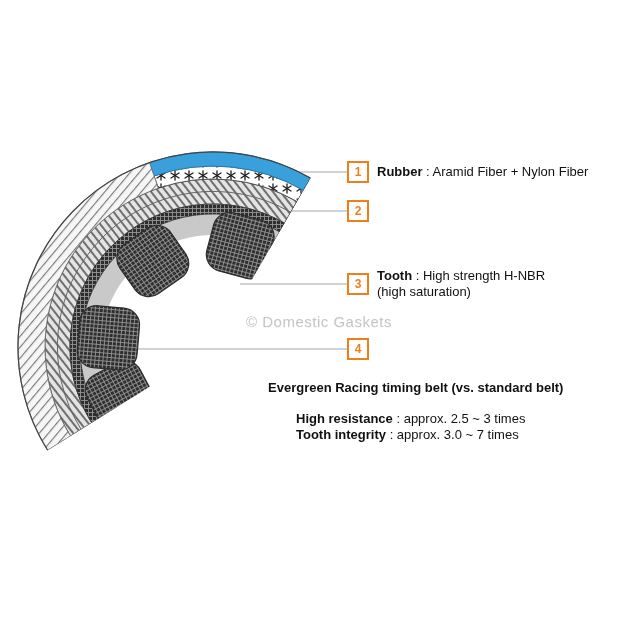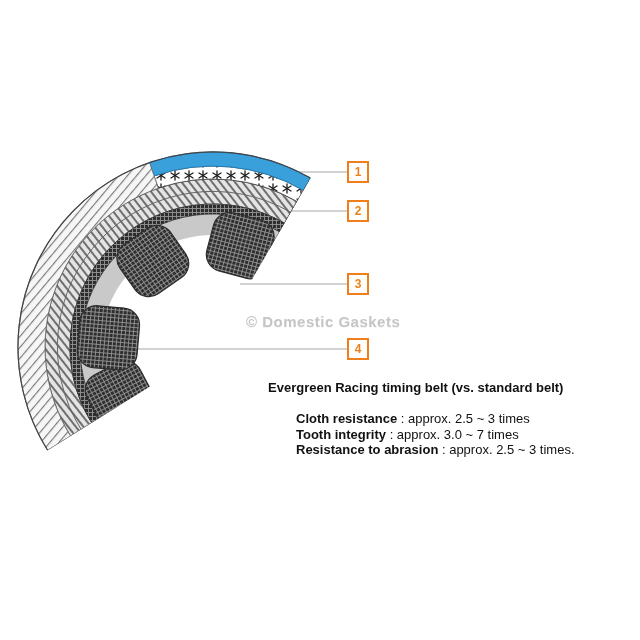--- a/index.html
+++ b/index.html
@@ -17,21 +17,21 @@
     position:absolute;left:377px;width:232px;font-size:13px;line-height:16px;z-index:3;
   }
   .co-text .b, .cmp-row .b, .cmp-title{font-weight:bold;}
   .co-text .d{white-space:pre-line;}
   .compare{position:absolute;left:268px;top:380px;width:350px;font-size:13px;z-index:3;}
   .cmp-title{margin-bottom:16px;}
   .cmp-items{padding-left:28px;}
   .cmp-row{line-height:15.5px;}
   .watermark{
     position:absolute;left:246px;top:313px;z-index:2;
-    font-size:15px;font-weight:bold;color:#9f9f9f;opacity:.6;letter-spacing:.5px;
+    font-size:15px;font-weight:normal;color:#9f9f9f;opacity:.6;letter-spacing:.5px;
     text-shadow:0 1px 0 #f0f0f0;
   }
 </style>
 </head>
 <body>
 
 <div class="canvas">
 
   <svg width="640" height="640" viewBox="0 0 640 640">
     <defs>
@@ -99,29 +99,31 @@
 
       <path d="M 47.6 450.3 A 195 195 0 0 1 310.5 178.1" fill="none" stroke="#444" stroke-width="1.2"></path>
       <path d="M 310.5 178.1 L 269 250" stroke="#444" stroke-width="1"></path>
       <path d="M 47.6 450.3 L 118 406.3" stroke="#888" stroke-width="1"></path>
     </g>
   </svg>
 
   <div class="watermark">© Domestic Gaskets</div>
 
   <div class="co-box" style="top:161px">1</div>
+  <div class="co-text" style="top:164px"><span class="b">Rubber</span><span class="d"> : Aramid Fiber + Nylon Fiber</span></div>
 
   <div class="co-box" style="top:200px">2</div>
 
   <div class="co-box" style="top:273px">3</div>
+  <div class="co-text" style="top:268px"><span class="b">Tooth</span><span class="d"> : High strength H-NBR
+(high saturation)</span></div>
 
   <div class="co-box" style="top:338px">4</div>
 
   <div class="compare">
     <div class="cmp-title">Evergreen Racing timing belt (vs. standard belt)</div>
     <div class="cmp-items">
-      <div class="cmp-row"><span class="b">Cloth resistance</span><span> : approx. 2.5 ~ 3 times</span></div>
+      <div class="cmp-row"><span class="b">High resistance</span><span> : approx. 2.5 ~ 3 times</span></div>
       <div class="cmp-row"><span class="b">Tooth integrity</span><span> : approx. 3.0 ~ 7 times</span></div>
-      <div class="cmp-row"><span class="b">Resistance to abrasion</span><span> : approx. 2.5 ~ 3 times.</span></div>
     </div>
   </div>
 
 </div>
 
 </body></html>

